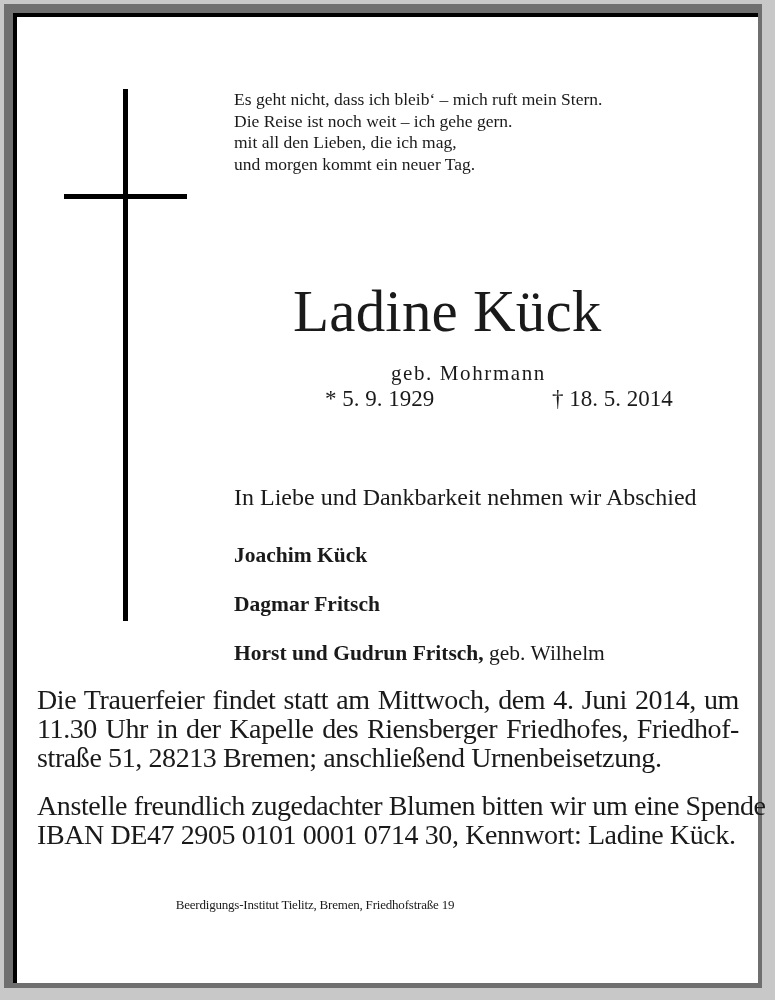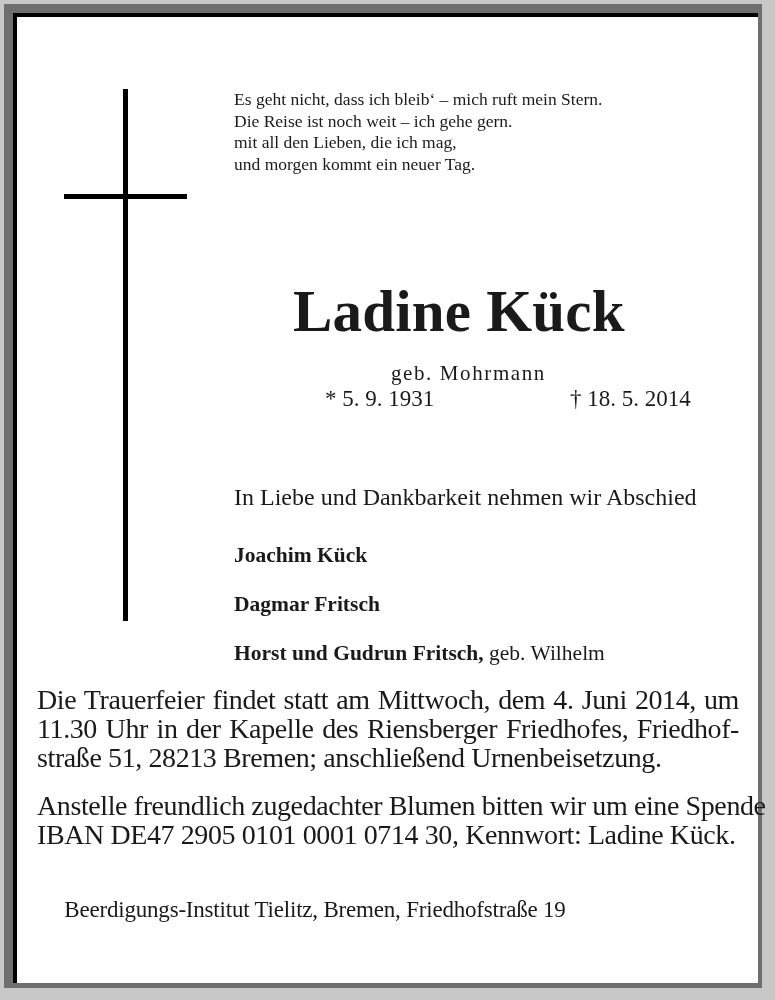--- a/index.html
+++ b/index.html
@@ -29,33 +29,33 @@
     .cross-h {
       position: absolute; left: 64px; top: 194px; width: 123px; height: 5px; background: #000;
     }
     .poem {
       position: absolute; left: 234px; top: 89px;
       font-size: 17.5px; line-height: 21.5px;
     }
     .poem div { white-space: nowrap; }
     .name {
       position: absolute; left: 293px; top: 276px;
-      font-size: 59px; font-weight: bold; line-height: 70px; white-space: nowrap;
+      font-size: 59px; font-weight: normal; line-height: 70px; white-space: nowrap;
       letter-spacing: 0.2px;
     }
     .maiden {
       position: absolute; left: 391px; top: 361px;
       font-size: 21px; letter-spacing: 1.6px; white-space: nowrap;
     }
     .dates {
       position: absolute; left: 325px; top: 386px; width: 330px;
       font-size: 23px; white-space: nowrap;
     }
     .dates .born { position: absolute; left: 0; }
-    .dates .died { position: absolute; left: 245px; }
+    .dates .died { position: absolute; left: 227px; }
     .farewell {
       position: absolute; left: 234px; top: 484px;
       font-size: 24px; white-space: nowrap;
     }
     .mourners {
       position: absolute; left: 234px; top: 519px;
       font-size: 21.5px; line-height: 25px;
     }
     .mourners div { white-space: nowrap; margin-top: 24px; }
     .mourners b { font-weight: bold; }
@@ -63,21 +63,21 @@
       position: absolute; left: 37px; width: 702px;
       font-size: 28px; line-height: 29px; text-align: justify;
       letter-spacing: -0.4px;
     }
     .para div { white-space: nowrap; text-align-last: justify; }
     .para div.last { text-align-last: left; }
     .p1 { top: 685px; }
     .p2 { top: 791px; }
     .footer {
       position: absolute; left: 0; width: 630px; top: 897px;
-      text-align: center; font-size: 23px; white-space: nowrap;
+      text-align: center; font-size: 13px; white-space: nowrap;
       letter-spacing: -0.2px;
     }
   </style>
 </head>
 <body>
 
 <div class="frame-outer"></div>
 <div class="frame-inner"></div>
 <div class="page"></div>
 
@@ -87,21 +87,21 @@
 <div class="poem">
   <div>Es geht nicht, dass ich bleib‘ – mich ruft mein Stern.</div>
   <div>Die Reise ist noch weit – ich gehe gern.</div>
   <div>mit all den Lieben, die ich mag,</div>
   <div>und morgen kommt ein neuer Tag.</div>
 </div>
 
 <div class="name">Ladine Kück</div>
 <div class="maiden">geb. Mohrmann</div>
 <div class="dates">
-  <span class="born">* 5. 9. 1931</span>
+  <span class="born">* 5. 9. 1929</span>
   <span class="died">† 18. 5. 2014</span>
 </div>
 
 <div class="farewell">In Liebe und Dankbarkeit nehmen wir Abschied</div>
 
 <div class="mourners">
   <div><b>Joachim Kück</b><span></span></div>
   <div><b>Dagmar Fritsch</b><span></span></div>
   <div><b>Horst und Gudrun Fritsch,</b><span> geb. Wilhelm</span></div>
 </div>

